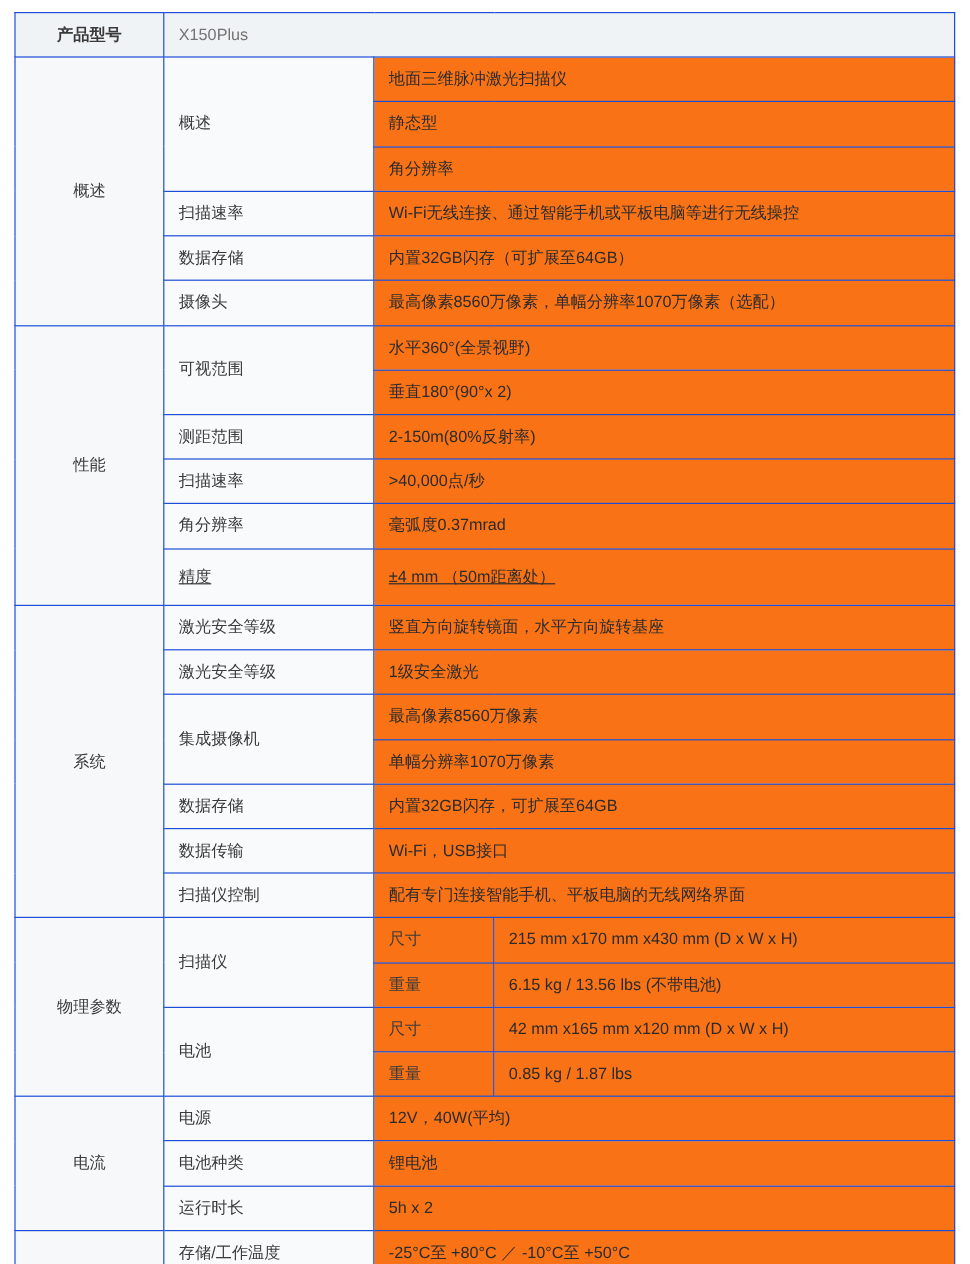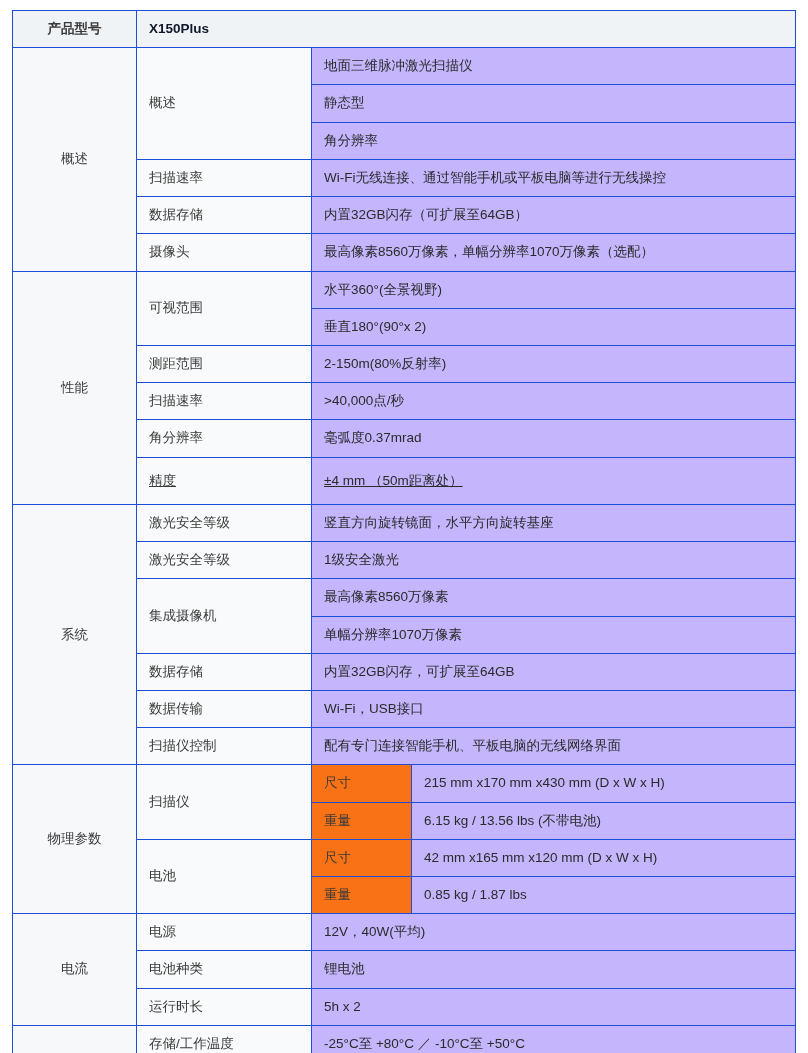--- a/index.html
+++ b/index.html
@@ -37,22 +37,22 @@
   }
   
   .hdr-label {
     background: #f0f3f6;
     font-weight: bold;
     color: #3a3a3a;
     text-align: center;
   }
   .hdr-value {
     background: #f0f3f6;
-    font-weight: bold;
-    color: #0f172a;
+    font-weight: normal;
+    color: #737373;
   }
   
   .grp {
     background: #f6f8fa;
     text-align: center;
     color: #3a3a3a;
     width: 124px;
   }
   
   .sub {
@@ -62,21 +62,21 @@
     padding-left: 16px;
   }
   
   .sub3 {
     background: #f97316;
     color: #3a3a3a;
     width: 100px;
     padding-left: 14px;
   }
   .val {
-    background: #c4b5fd;
+    background: #f97316;
     color: #2b2b2b;
   }
   .tall .cell { padding-top: 14px; padding-bottom: 14px; text-decoration: underline; }
 </style>
 </head>
 <body>
 
 <div id="page">
 
   <table class="spec">

